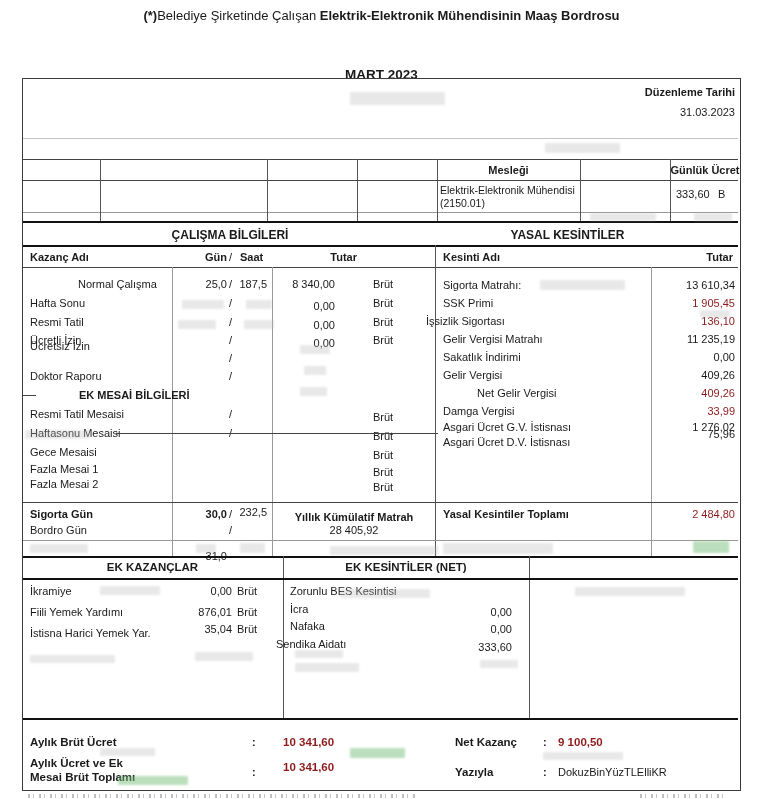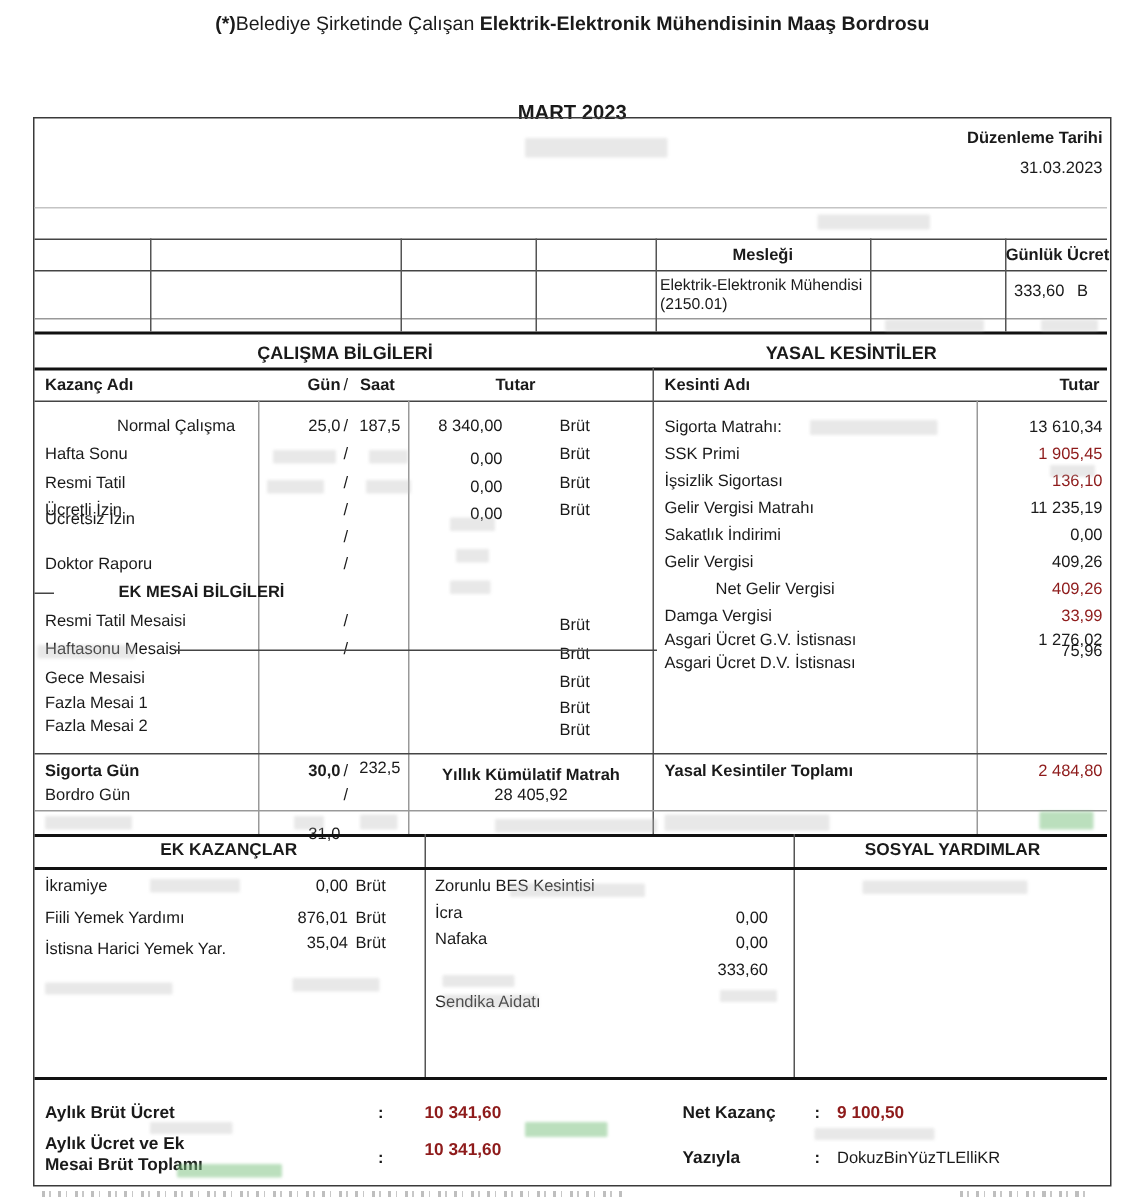--- a/index.html
+++ b/index.html
@@ -131,21 +131,21 @@
   <div class="t" style="left:30px;top:478px;">Fazla Mesai 2</div>
   <div class="t" style="left:373px;top:481px;">Brüt</div>
 
   <div class="t" style="left:443px;top:279px;">Sigorta Matrahı:</div>
   <div class="t r" style="left:640px;top:279px;width:95px;">13 610,34</div>
   <div class="redact" style="left:540px;top:280px;width:85px;height:10px;"></div>
 
   <div class="t" style="left:443px;top:297px;">SSK Primi</div>
   <div class="t r red" style="left:640px;top:297px;width:95px;">1 905,45</div>
 
-  <div class="t" style="left:443px;top:315px;">İşsizlik Sigortası</div>
+  <div class="t" style="left:426px;top:315px;">İşsizlik Sigortası</div>
   <div class="t r red" style="left:640px;top:315px;width:95px;">136,10</div>
 
   <div class="t" style="left:443px;top:333px;">Gelir Vergisi Matrahı</div>
   <div class="t r" style="left:640px;top:333px;width:95px;">11 235,19</div>
 
   <div class="t" style="left:443px;top:351px;">Sakatlık İndirimi</div>
   <div class="t r" style="left:640px;top:351px;width:95px;">0,00</div>
 
   <div class="t" style="left:443px;top:369px;">Gelir Vergisi</div>
   <div class="t r" style="left:640px;top:369px;width:95px;">409,26</div>
@@ -190,21 +190,21 @@
   <div class="redact" style="left:196px;top:544px;width:20px;height:9px;"></div>
   <div class="redact" style="left:240px;top:543px;width:25px;height:10px;"></div>
   <div class="redact" style="left:330px;top:546px;width:108px;height:9px;"></div>
   <div class="redact" style="left:443px;top:543px;width:110px;height:11px;"></div>
   <div class="redact green" style="left:693px;top:541px;width:36px;height:12px;"></div>
 
   <div class="hline heavy" style="left:23px;top:556px;width:715px;"></div>
   <div class="vline dark" style="left:283px;top:556px;height:162px;"></div>
   <div class="vline dark" style="left:529px;top:556px;height:162px;"></div>
   <div class="sec" style="left:22px;top:561px;width:261px;font-size:11.5px;">EK KAZANÇLAR</div>
-  <div class="sec" style="left:529px;top:561px;width:212px;font-size:11.5px;">SOSYAL YARDIMLAR</div>
+  <div class="sec" style="left:283px;top:561px;width:246px;font-size:11.5px;">EK KESİNTİLER (NET)</div>
   <div class="hline heavy" style="left:23px;top:578px;width:715px;"></div>
 
   <div class="t" style="left:30px;top:585px;">İkramiye</div>
   <div class="t r" style="left:160px;top:585px;width:72px;">0,00</div>
   <div class="t" style="left:237px;top:585px;">Brüt</div>
 
   <div class="t" style="left:30px;top:606px;">Fiili Yemek Yardımı</div>
   <div class="t r" style="left:160px;top:606px;width:72px;">876,01</div>
   <div class="t" style="left:237px;top:606px;">Brüt</div>
 
@@ -213,21 +213,21 @@
   <div class="t" style="left:237px;top:623px;">Brüt</div>
 
   <div class="t" style="left:290px;top:585px;">Zorunlu BES Kesintisi</div>
 
   <div class="t" style="left:290px;top:603px;">İcra</div>
   <div class="t r" style="left:437px;top:606px;width:75px;">0,00</div>
 
   <div class="t" style="left:290px;top:620px;">Nafaka</div>
   <div class="t r" style="left:437px;top:623px;width:75px;">0,00</div>
 
-  <div class="t" style="left:290px;top:638px;margin-top:24px;">Sendika Aidatı</div>
+  <div class="t" style="left:276px;top:638px;">Sendika Aidatı</div>
   <div class="t r" style="left:437px;top:641px;width:75px;">333,60</div>
 
   <div class="redact" style="left:100px;top:586px;width:60px;height:9px;"></div>
   <div class="redact" style="left:340px;top:589px;width:90px;height:9px;"></div>
   <div class="redact" style="left:575px;top:587px;width:110px;height:9px;"></div>
   <div class="redact" style="left:30px;top:655px;width:85px;height:8px;"></div>
   <div class="redact" style="left:195px;top:652px;width:58px;height:9px;"></div>
   <div class="redact" style="left:295px;top:650px;width:48px;height:8px;"></div>
   <div class="redact" style="left:295px;top:663px;width:64px;height:9px;"></div>
   <div class="redact" style="left:480px;top:660px;width:38px;height:8px;"></div>

